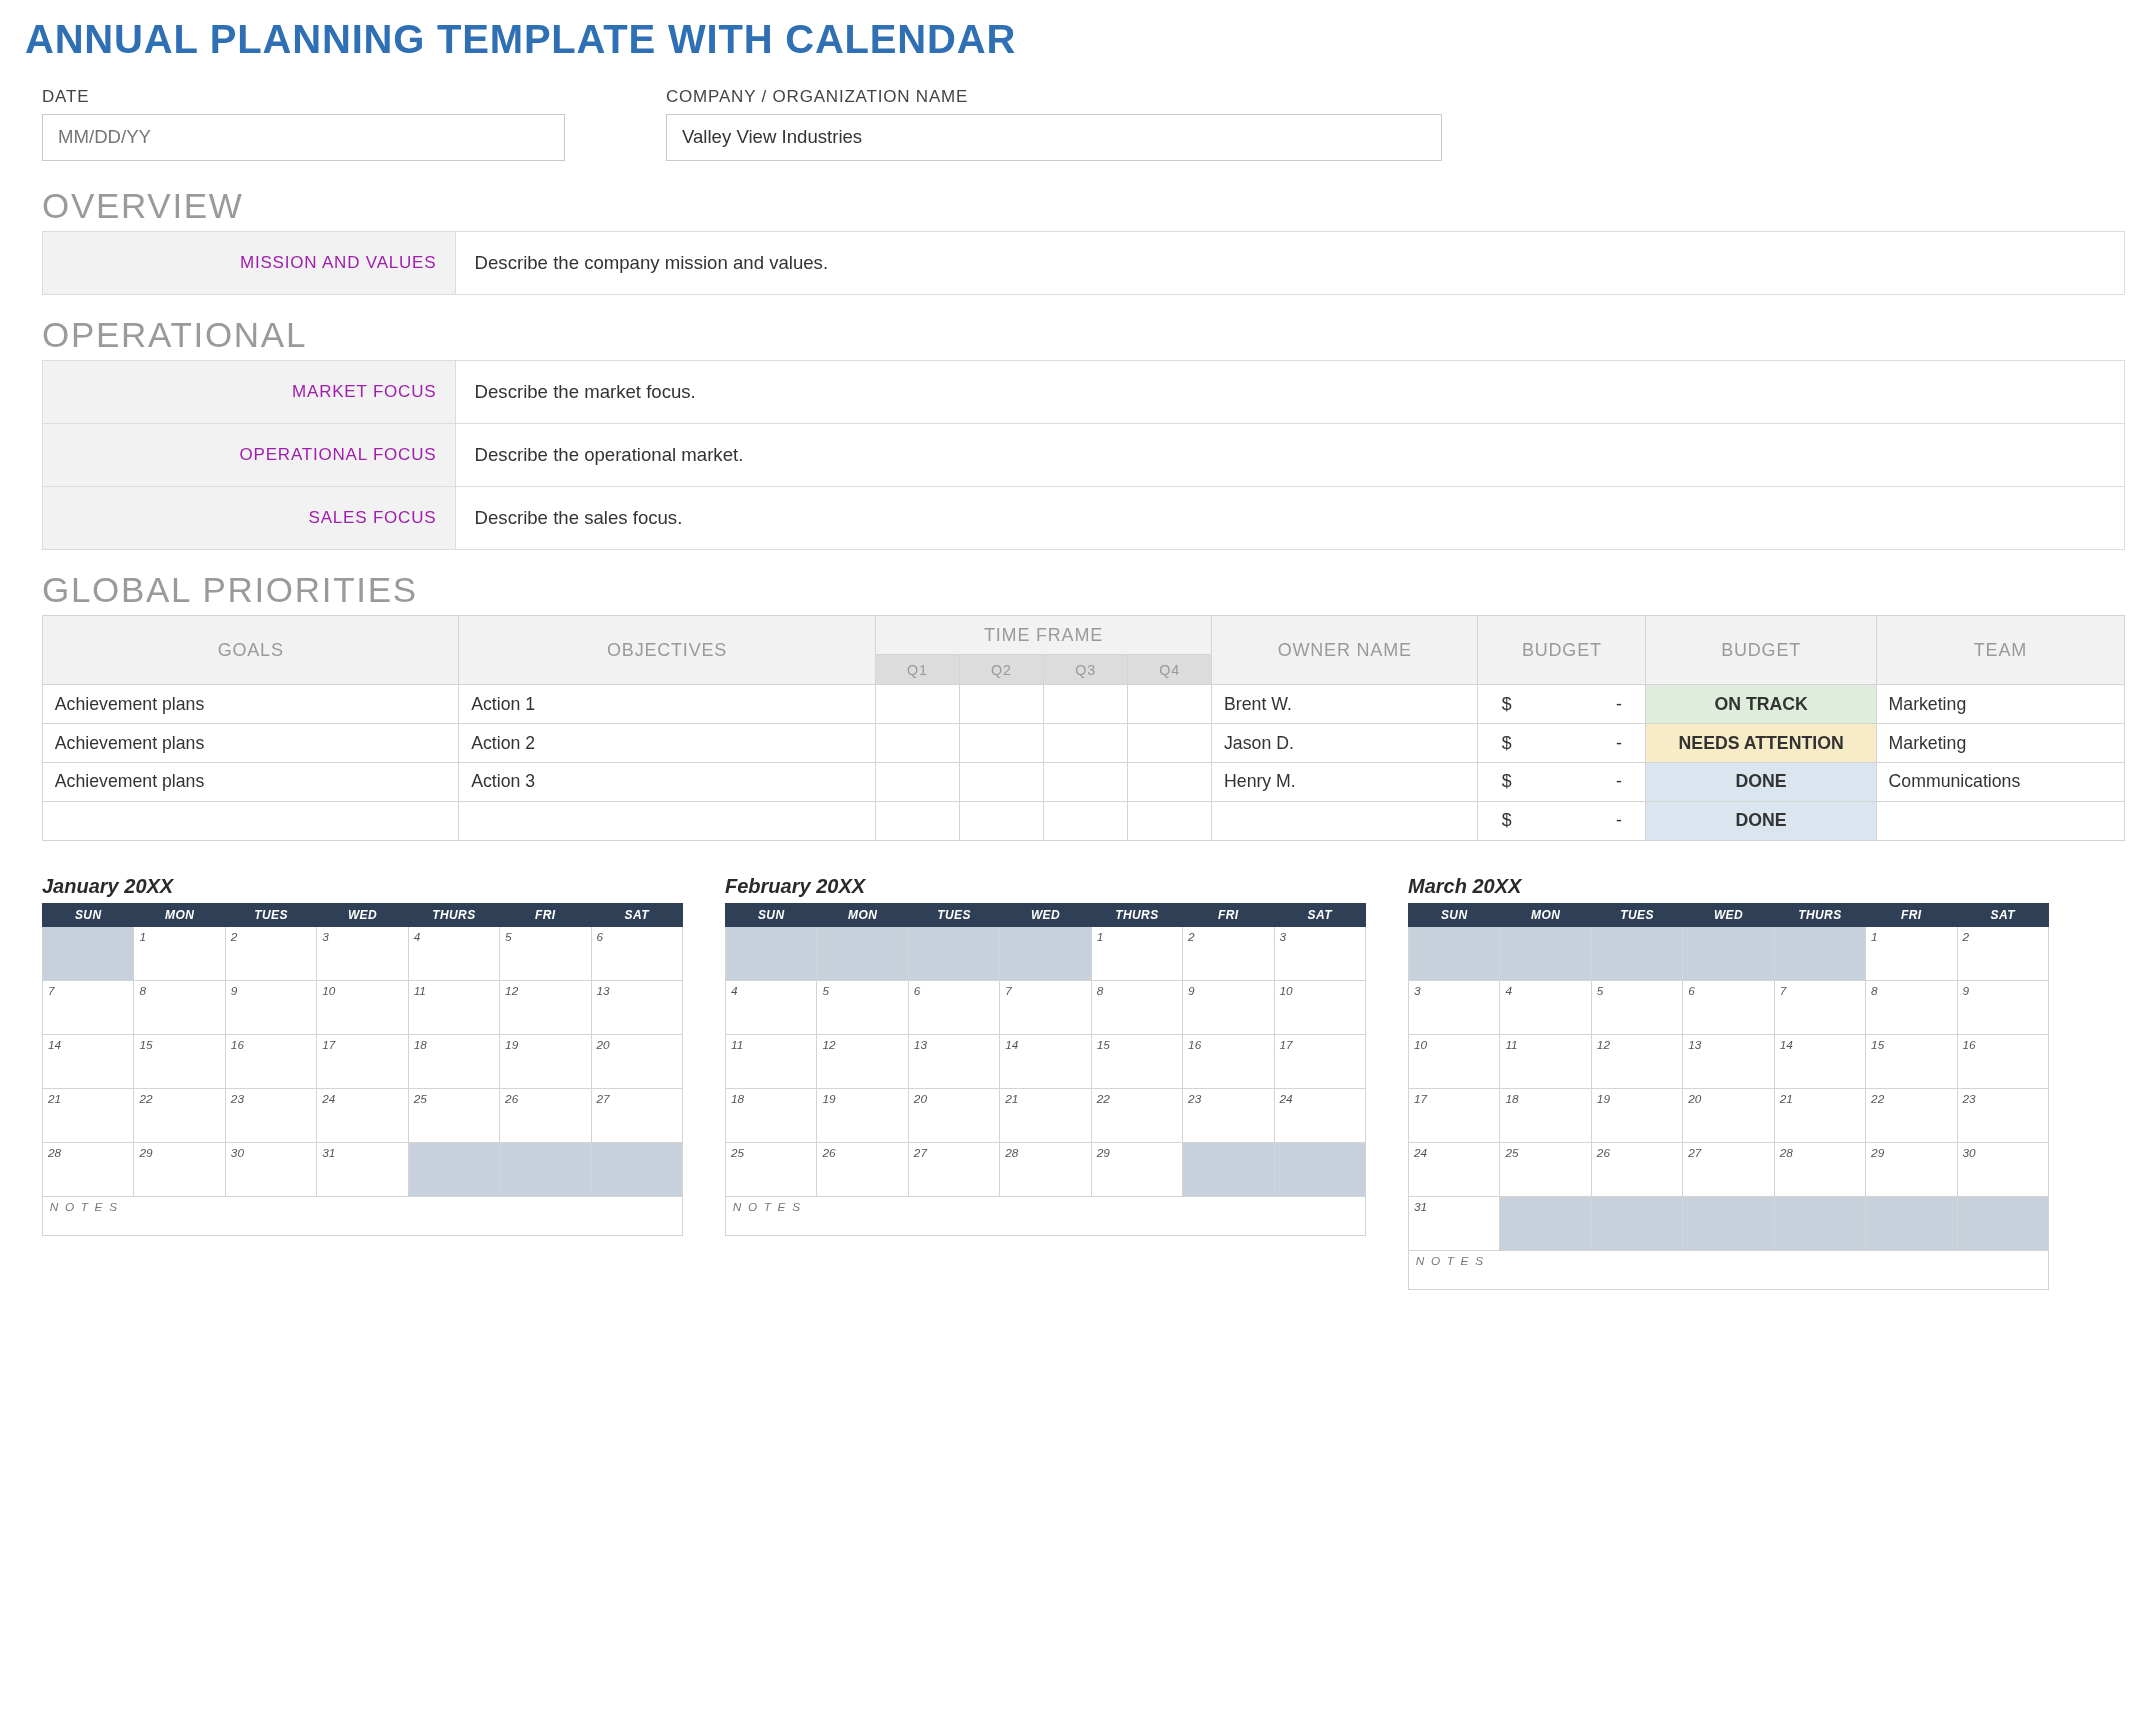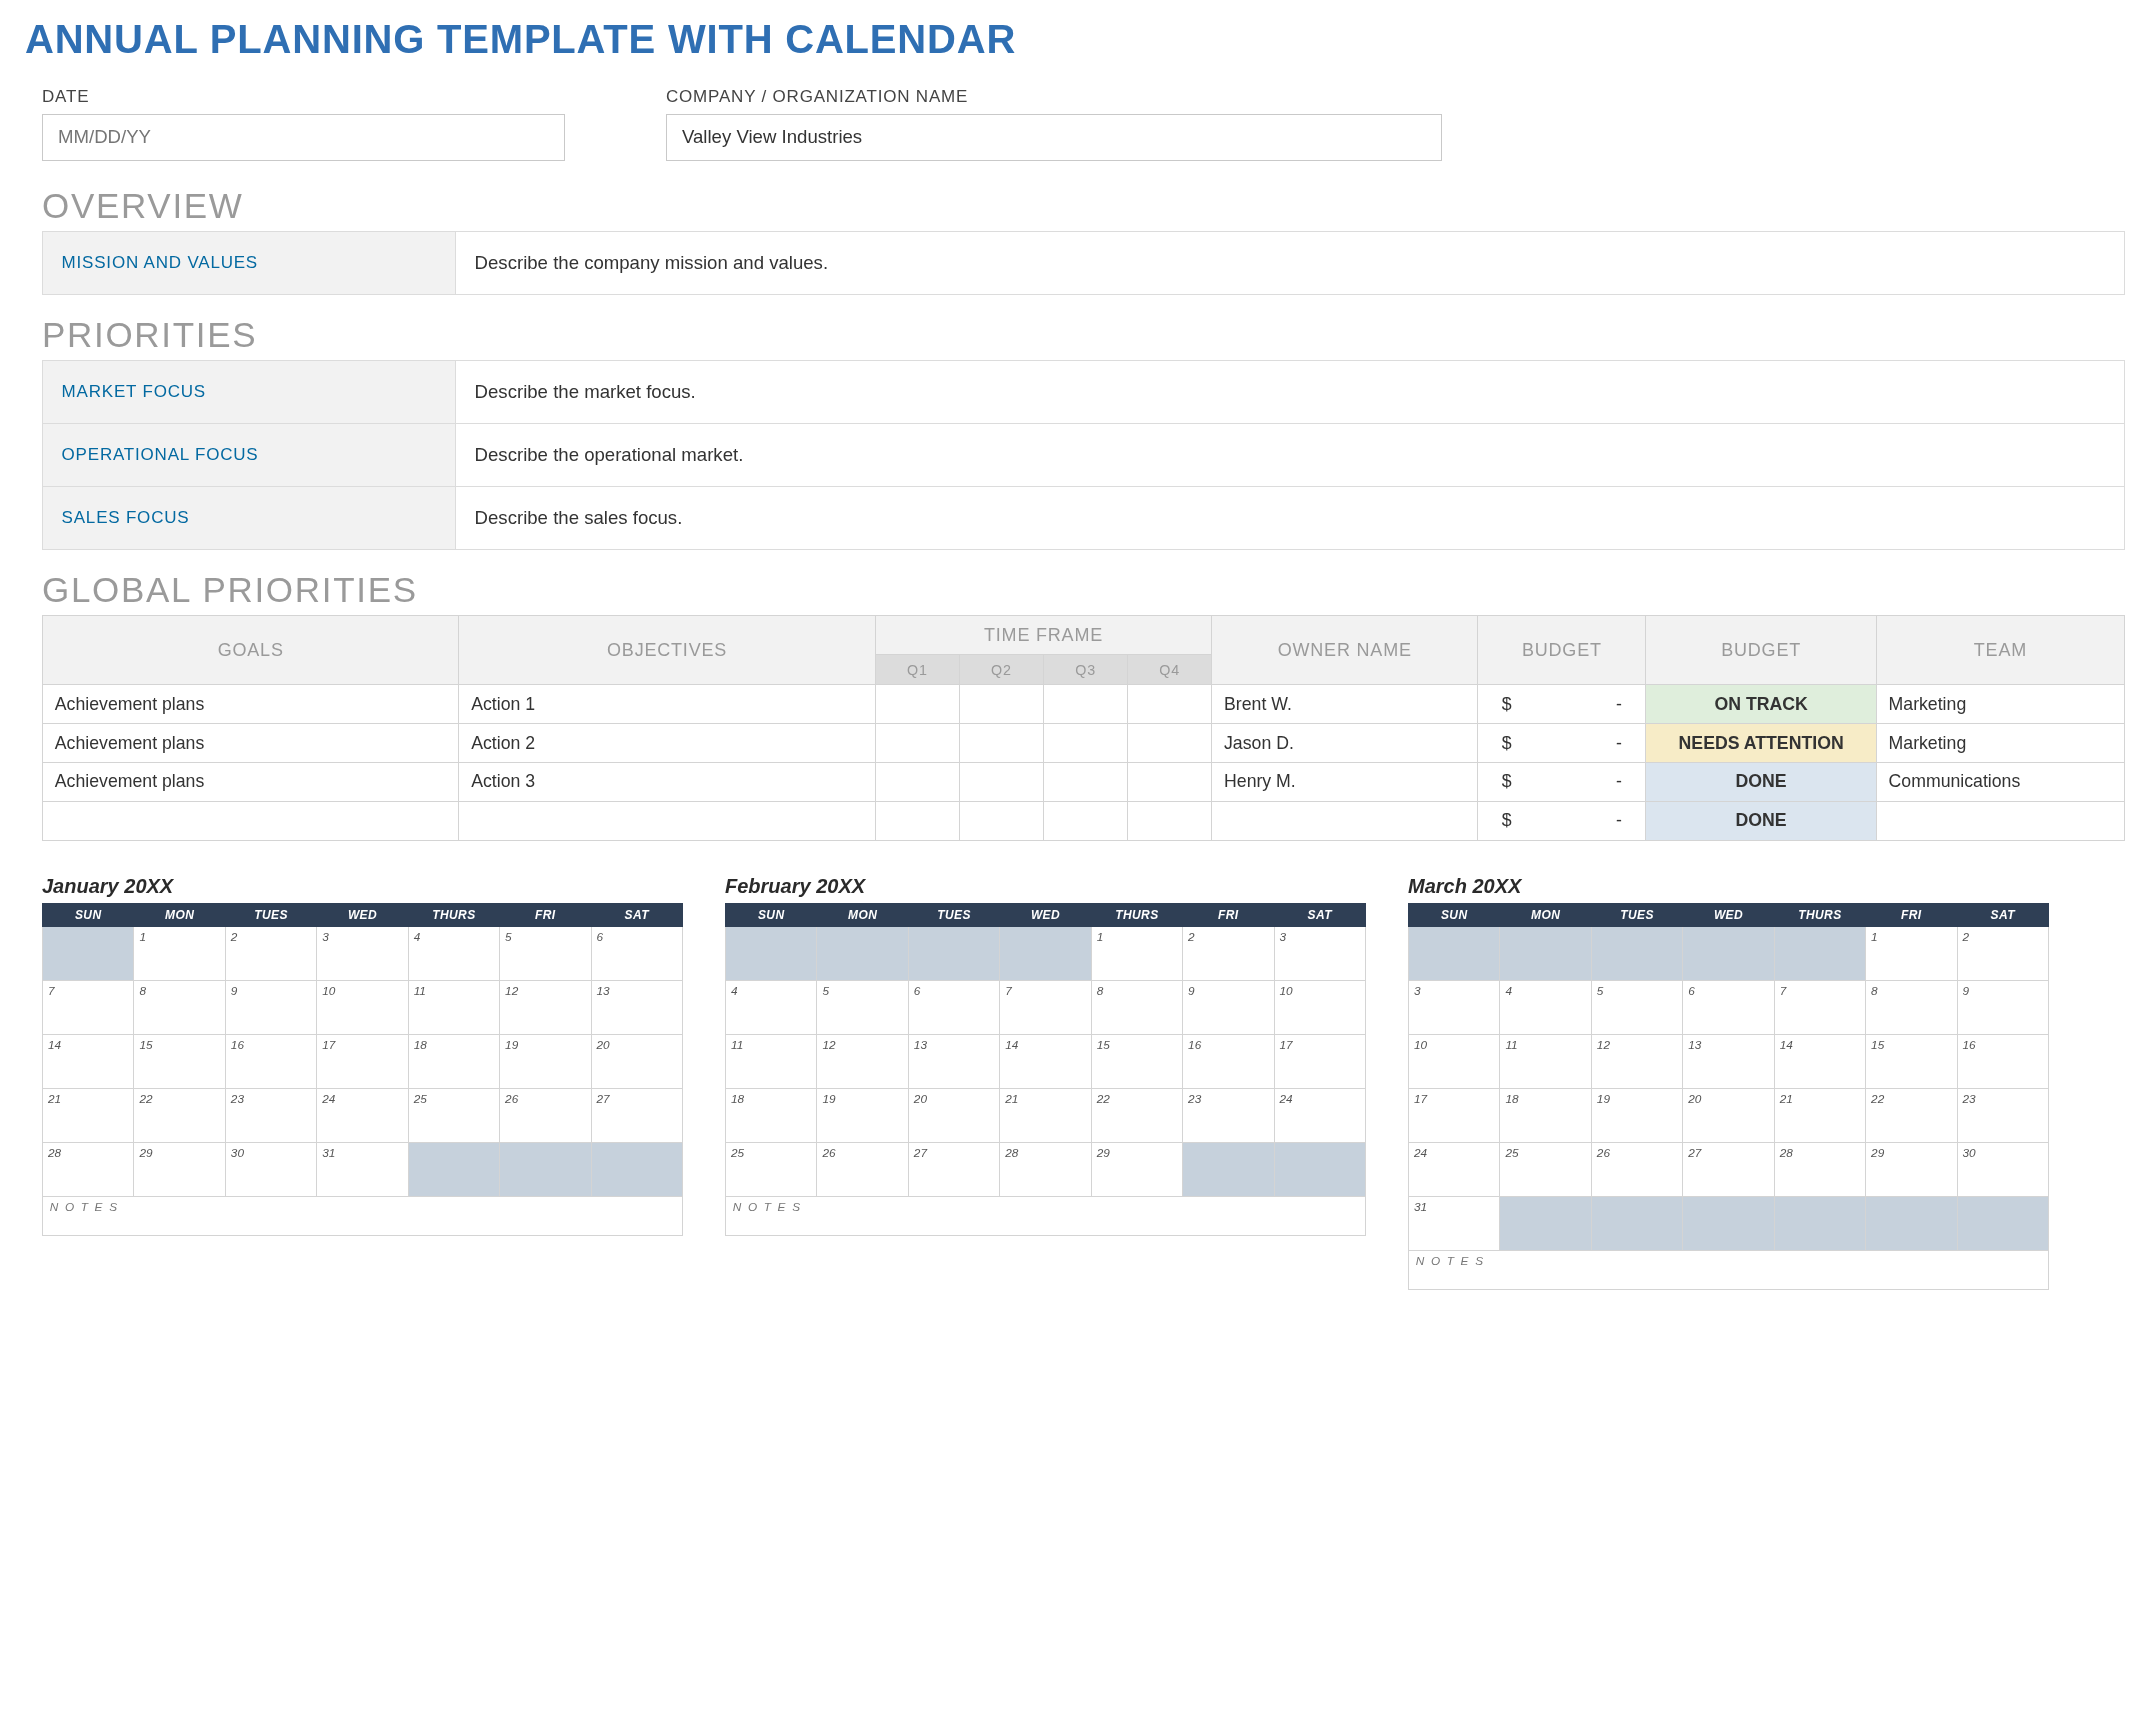--- a/index.html
+++ b/index.html
@@ -52,22 +52,22 @@
     border-collapse: collapse;
   }
   .strat-table td {
     border: 0.8px solid #dcdcdc;
     padding: 20px 18.6px;
     font-size: 18.6px;
     vertical-align: middle;
   }
   .strat-table td.lbl {
     background: #f2f2f2;
-    color: #0369a1;
-    text-align: left;
+    color: #a21caf;
+    text-align: right;
     width: 413px;
     letter-spacing: 0.8px;
     font-size: 17px;
   }
   .gp-table {
     width: calc(100% - 17px);
     margin-left: 17px;
     border-collapse: collapse;
     font-size: 17px;
   }
@@ -150,21 +150,21 @@
 <div class="section-heading">OVERVIEW</div>
 <table class="strat-table">
   <tbody id="overview-body">
       <tr>
         <td class="lbl">MISSION AND VALUES</td>
     <td>Describe the company mission and values.</td>
       </tr>
     </tbody>
 </table>
 
-<div class="section-heading">PRIORITIES</div>
+<div class="section-heading">OPERATIONAL</div>
 <table class="strat-table">
   <tbody id="strategies-body">
       <tr>
         <td class="lbl">MARKET FOCUS</td>
     <td>Describe the market focus.</td>
       </tr>
       <tr>
         <td class="lbl">OPERATIONAL FOCUS</td>
     <td>Describe the operational market.</td>
       </tr>

